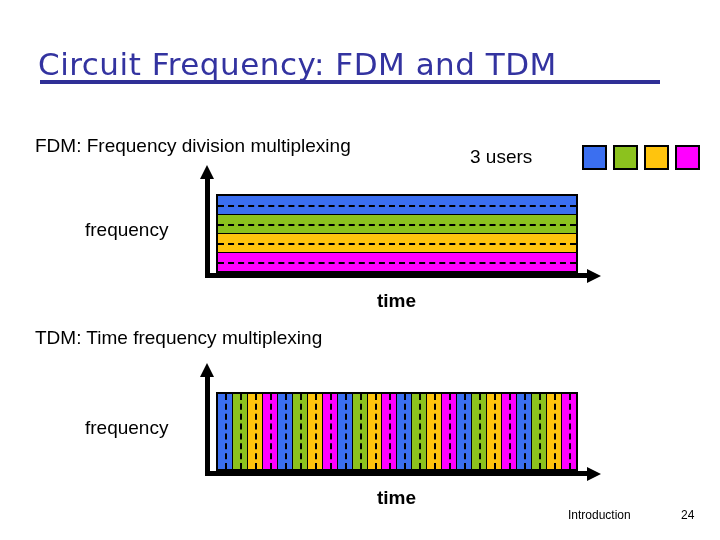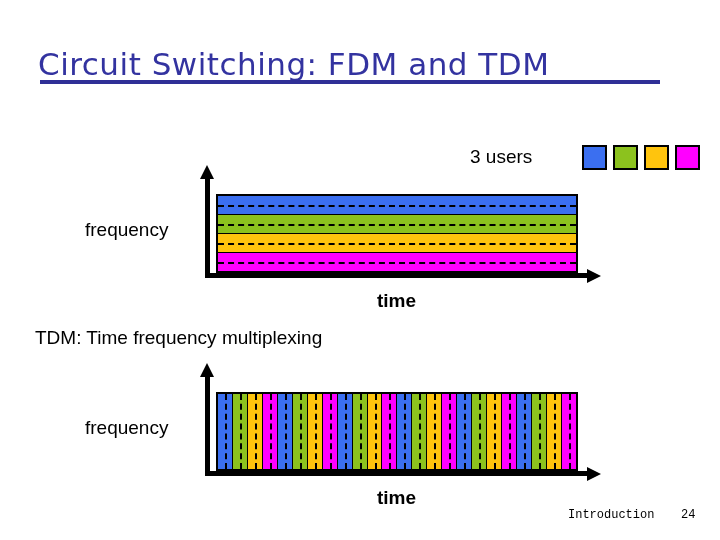--- a/index.html
+++ b/index.html
@@ -122,36 +122,37 @@
   .plot.tdm .slot .dash {
     position: absolute;
     top: 0; bottom: 0; left: 50%;
     width: 0;
     border-left: 2px dashed #000;
   }
 
   
   .footer {
     position: absolute;
-    font-family: Liberation Mono, monospace;
+    font-family: Liberation Sans, sans-serif;
     font-size: 12px;
     color: #000;
     white-space: nowrap;
   }
   .footer-label { left: 568px; top: 508px; }
   .footer-page  { left: 681px; top: 508px; }
 </style>
 </head>
 <body>
 
 <div id="slide">
 
-  <div class="title">Circuit Switching: FDM and TDM</div>
+  <div class="title">Circuit Frequency: FDM and TDM</div>
   <div class="title-rule"></div>
 
+  <div class="body-text fdm-label">FDM: Frequency division multiplexing</div>
   <div class="body-text tdm-label">TDM: Time frequency multiplexing</div>
 
   <div class="body-text ex-users">3 users</div>
   <div class="legend" id="legend-swatches">
       <div class="sw" style="background: rgb(59, 111, 240);"></div>
       <div class="sw" style="background: rgb(140, 194, 30);"></div>
       <div class="sw" style="background: rgb(255, 196, 13);"></div>
       <div class="sw" style="background: rgb(255, 0, 255);"></div>
     </div>
 

